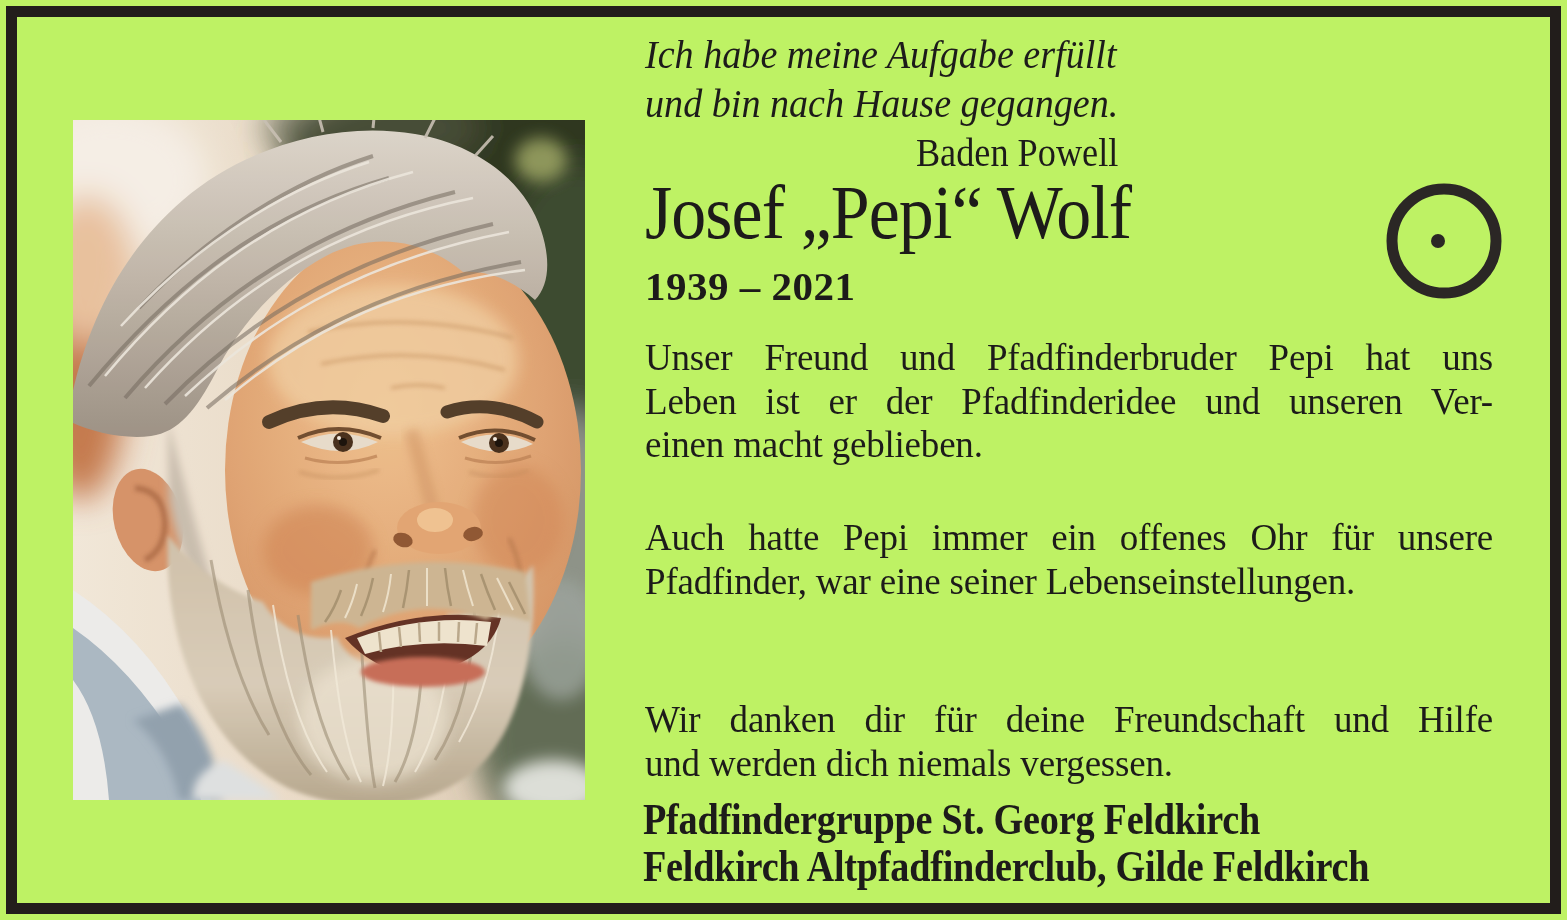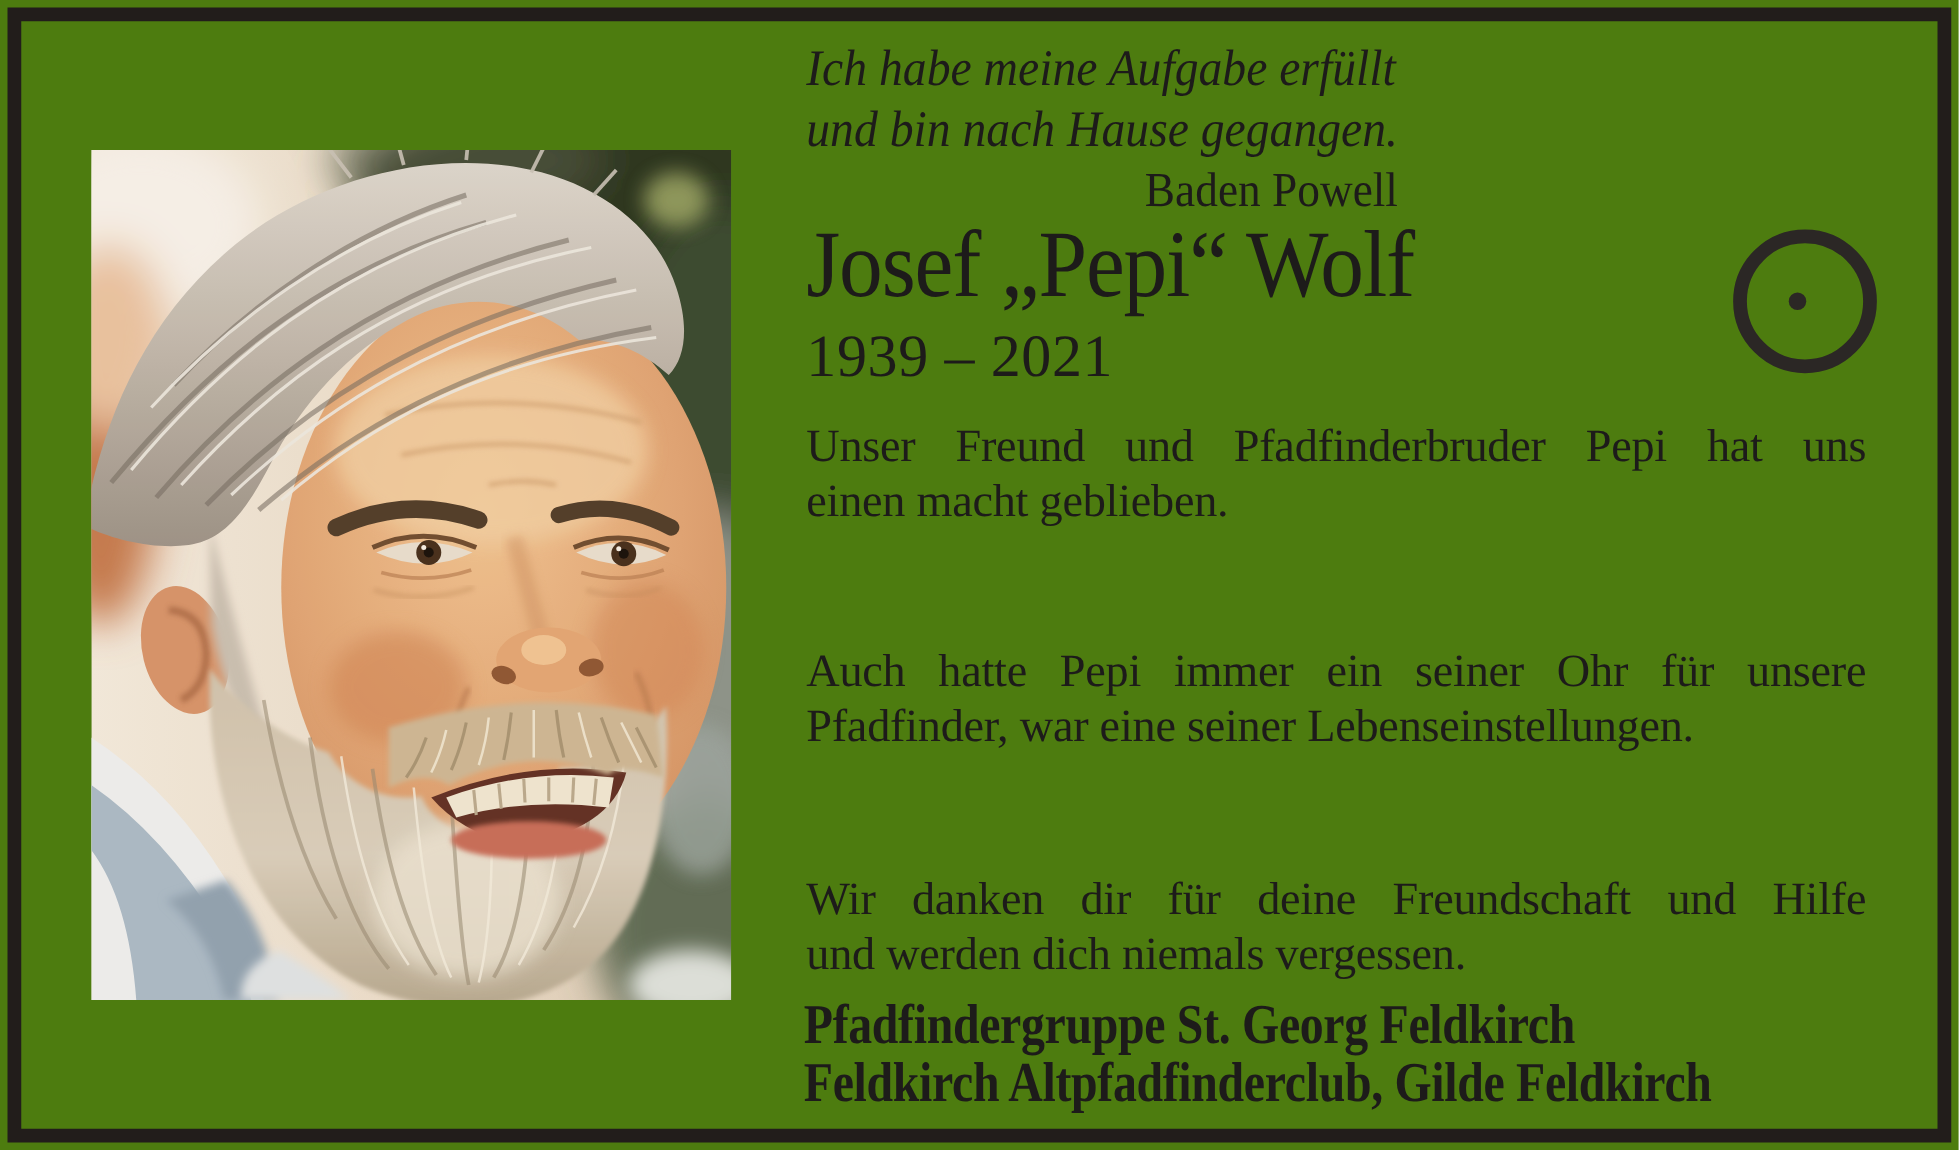--- a/index.html
+++ b/index.html
@@ -1,19 +1,19 @@
 <!DOCTYPE html>
 <html><head>
 <meta charset="utf-8">
 <style>
   html,body{margin:0;padding:0;background:#ffffff;}
   .page{
     position:relative;
     width:1567px;height:920px;
-    background:#4d7c0f;
+    background:#bef264;
     font-family:"Liberation Serif", serif;
     color:#1d1b1a;
     overflow:hidden;
   }
   .frame{
     position:absolute;
     left:6px;top:6px;right:6px;bottom:6px;
     border:11px solid #221d1b;
     pointer-events:none;
   }
@@ -43,22 +43,22 @@
   .name{
     position:absolute;left:645px;top:168px;margin:0;
     font-weight:400;
     font-size:76px;line-height:88px;
     white-space:nowrap;
     transform:scaleX(.92);transform-origin:left top;
     letter-spacing:-1px;
   }
   .years{
     position:absolute;left:645px;top:264px;
-    font-weight:400;
-    font-size:48px;line-height:44px;
+    font-weight:700;
+    font-size:41px;line-height:44px;
     letter-spacing:.5px;
   }
   .para{
     position:absolute;left:645px;width:848px;
     font-size:37px;
   }
   .p1{top:336px;}
   .p2{top:516px;}
   .p3{top:698px;}
   .pline{
@@ -284,25 +284,26 @@
     <div class="qline">Ich habe meine Aufgabe erfüllt</div>
     <div class="qline">und bin nach Hause gegangen.</div>
     <div class="quote-attr">Baden Powell</div>
   </div>
 
   <h1 class="name">Josef „Pepi“ Wolf</h1>
   <div class="years">1939 – 2021</div>
 
   <div class="para p1">
     <div class="pline">Unser Freund und Pfadfinderbruder Pepi hat uns</div>
+    <div class="pline">Leben ist er der Pfadfinderidee und unseren Ver-</div>
     <div class="pline end">einen macht geblieben.</div>
   </div>
 
   <div class="para p2">
-    <div class="pline">Auch hatte Pepi immer ein seiner Ohr für unsere</div>
+    <div class="pline">Auch hatte Pepi immer ein offenes Ohr für unsere</div>
     <div class="pline end">Pfadfinder, war eine seiner Lebenseinstellungen.</div>
   </div>
 
   <div class="para p3">
     <div class="pline">Wir danken dir für deine Freundschaft und Hilfe</div>
     <div class="pline end">und werden dich niemals vergessen.</div>
   </div>
 
   <div class="signature">
     <div>Pfadfindergruppe St. Georg Feldkirch</div>

